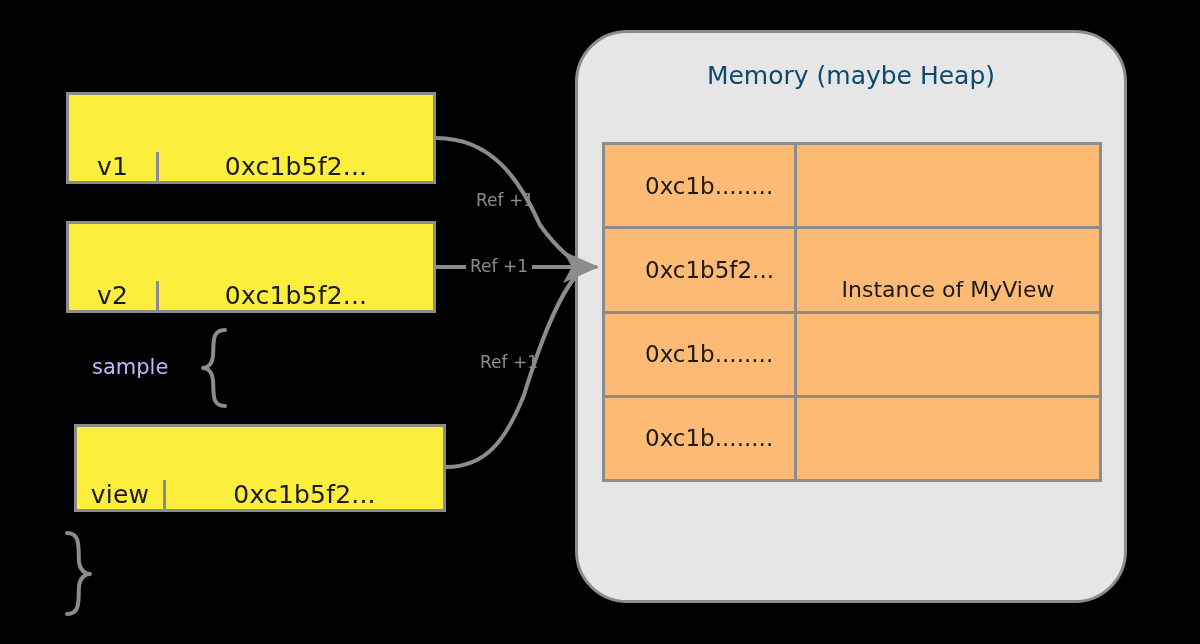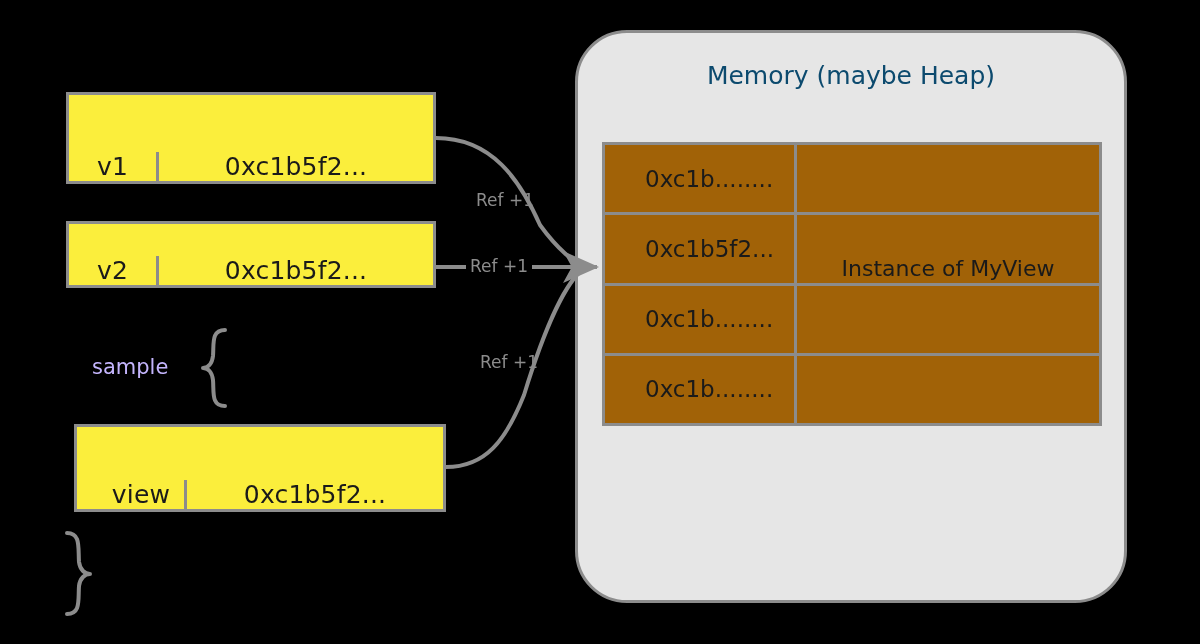--- a/index.html
+++ b/index.html
@@ -41,23 +41,23 @@
     display: flex;
     align-items: center;
     justify-content: center;
     color: #1a1a1a;
     font-size: 25px;
     letter-spacing: .2px;
   }
 
   #box-v1   { left: 66px;  top: 92px;  width: 370px; height: 92px; }
   #box-v1 .var-name { width: 90px; }
-  #box-v2   { left: 66px;  top: 221px; width: 370px; height: 67px; }
+  #box-v2   { left: 66px;  top: 221px; width: 370px; height: 92px; }
   #box-v2 .var-name { width: 90px; }
-  #box-view { left: 74px;  top: 424px; width: 372px; height: 88px; padding-left: 21px; }
+  #box-view { left: 74px;  top: 424px; width: 372px; height: 88px; }
   #box-view .var-name { width: 89px; }
 
   
   #memory-panel {
     position: absolute;
     left: 575px;
     top: 30px;
     width: 552px;
     height: 573px;
     box-sizing: border-box;
@@ -73,24 +73,24 @@
     text-align: center;
     font-size: 25px;
     color: #0c4a6e;
   }
 
   #memory-table {
     position: absolute;
     left: 602px;
     top: 142px;
     width: 500px;
-    height: 284px;
+    height: 340px;
     box-sizing: border-box;
     border: 3px solid #8C8C8C;
-    background: #a16207;
+    background: #fdba74;
     display: flex;
     flex-direction: column;
   }
   .mem-row {
     box-sizing: border-box;
     flex: 1;
     display: flex;
     border-bottom: 3px solid #8C8C8C;
   }
   .mem-row:last-child { border-bottom: none; }

